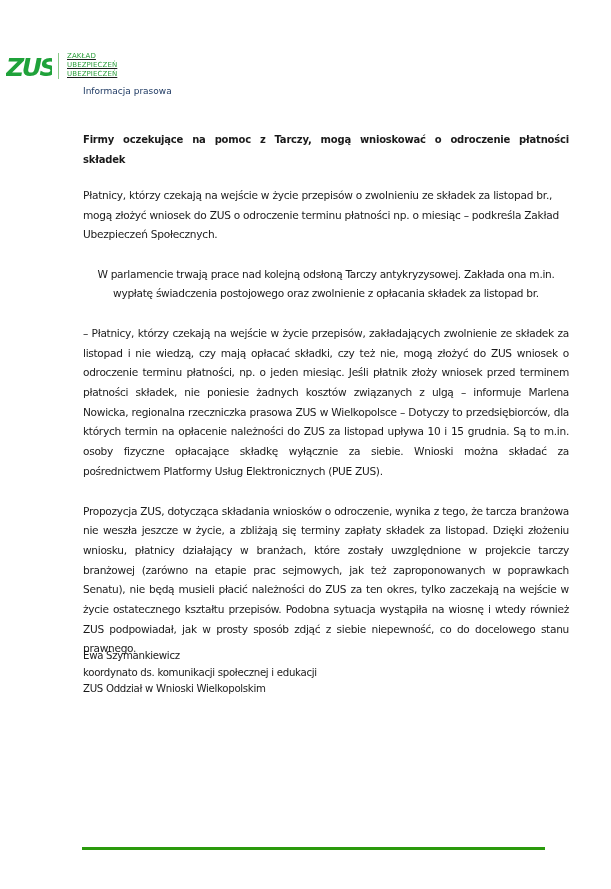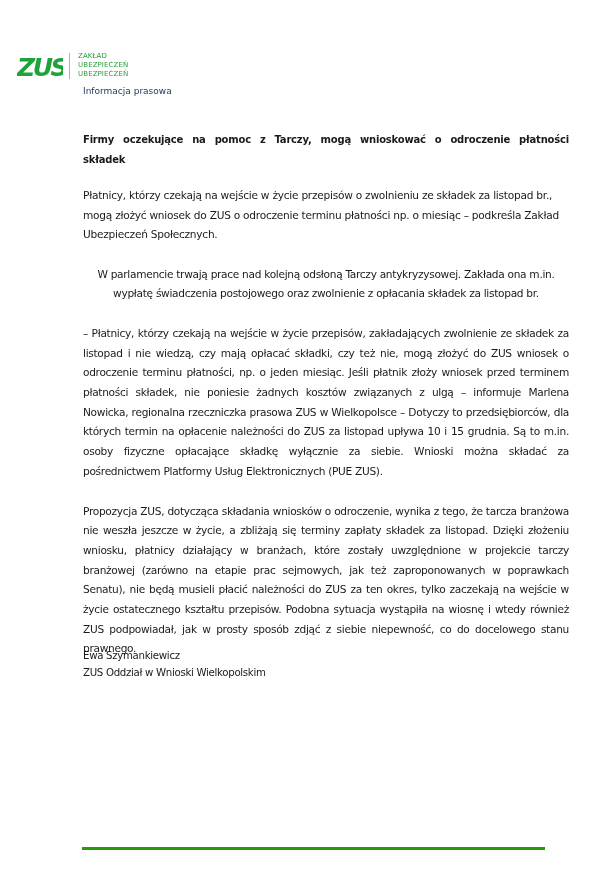--- a/index.html
+++ b/index.html
@@ -10,24 +10,25 @@
     body {
       width: 611px;
       height: 889px;
       position: relative;
       overflow: hidden;
       font-family: "Liberation Sans", sans-serif;
       color: #1a1a1a;
     }
     .logo {
       position: absolute;
-      left: 17px;
+      left: 6px;
       top: 52px;
       display: flex;
       align-items: flex-start;
+      text-decoration: underline;
     }
     .logo-mark {
       width: 46px;
       height: 28px;
       display: block;
     }
     .logo-sep {
       width: 1px;
       height: 26px;
       background: #8cc98a;
@@ -124,16 +125,17 @@
 <div class="content">
   <h1 class="title">Firmy oczekujące na pomoc z Tarczy, mogą wnioskować o odroczenie płatności składek</h1>
   <p class="lead">Płatnicy, którzy czekają na wejście w życie przepisów o zwolnieniu ze składek za listopad br., mogą złożyć wniosek do ZUS o odroczenie terminu płatności np. o miesiąc – podkreśla Zakład Ubezpieczeń Społecznych.</p>
   <p class="para left">W parlamencie trwają prace nad kolejną odsłoną Tarczy antykryzysowej. Zakłada ona m.in. wypłatę świadczenia postojowego oraz zwolnienie z opłacania składek za listopad br.</p>
   <p class="para">– Płatnicy, którzy czekają na wejście w życie przepisów, zakładających  zwolnienie ze składek za listopad i nie wiedzą, czy mają opłacać składki, czy też nie, mogą złożyć do ZUS wniosek o odroczenie terminu płatności, np. o jeden miesiąc. Jeśli płatnik złoży wniosek przed terminem płatności składek, nie poniesie żadnych kosztów związanych z ulgą – informuje Marlena Nowicka, regionalna rzeczniczka prasowa ZUS w Wielkopolsce – Dotyczy to przedsiębiorców, dla których termin na opłacenie należności do ZUS za listopad upływa 10 i 15 grudnia. Są to m.in. osoby fizyczne opłacające składkę wyłącznie za siebie. Wnioski można składać za pośrednictwem Platformy Usług Elektronicznych (PUE ZUS).</p>
   <p class="para">Propozycja ZUS, dotycząca składania wniosków o odroczenie, wynika z tego, że tarcza branżowa nie weszła jeszcze w życie, a zbliżają się terminy zapłaty składek za listopad. Dzięki złożeniu wniosku, płatnicy działający w branżach, które zostały uwzględnione w projekcie tarczy branżowej (zarówno na etapie prac sejmowych, jak też zaproponowanych w poprawkach Senatu), nie będą musieli płacić należności do ZUS za ten okres, tylko zaczekają na wejście w życie ostatecznego kształtu przepisów. Podobna sytuacja wystąpiła na wiosnę i wtedy również ZUS podpowiadał, jak w prosty sposób zdjąć z siebie niepewność, co do docelowego stanu prawnego.</p>
 </div>
 
 <div class="signature">
   <div>Ewa Szymankiewicz</div>
+  <div>koordynato ds. komunikacji społecznej i edukacji</div>
   <div>ZUS Oddział w Wnioski Wielkopolskim</div>
 </div>
 
 <div class="footer-rule"></div>
 
 </body></html>

